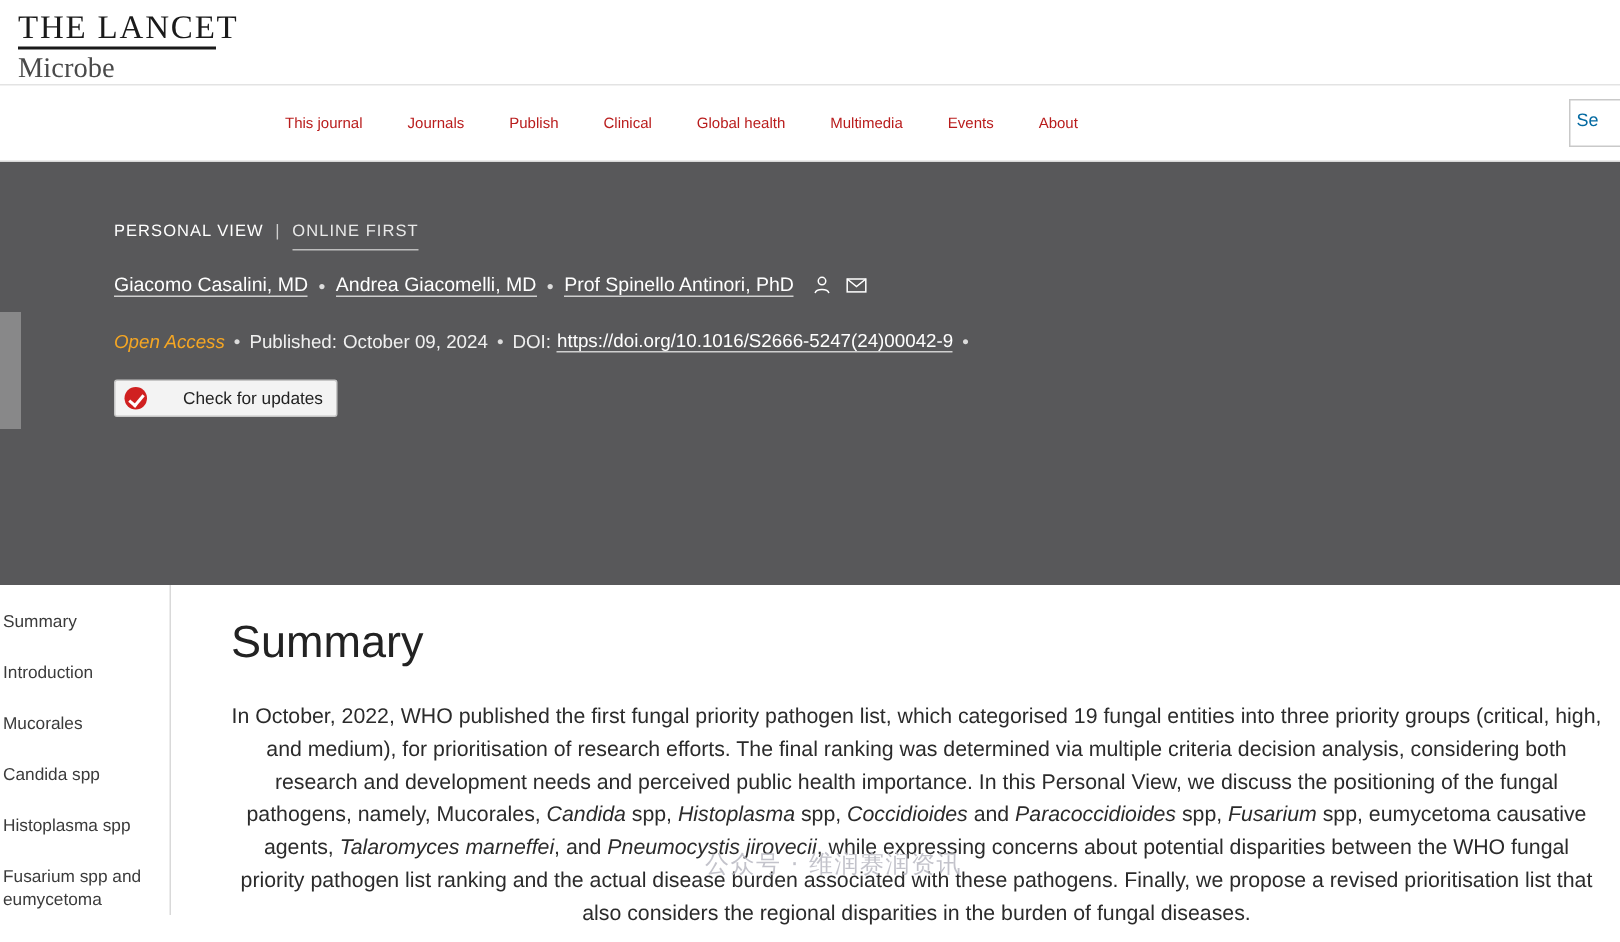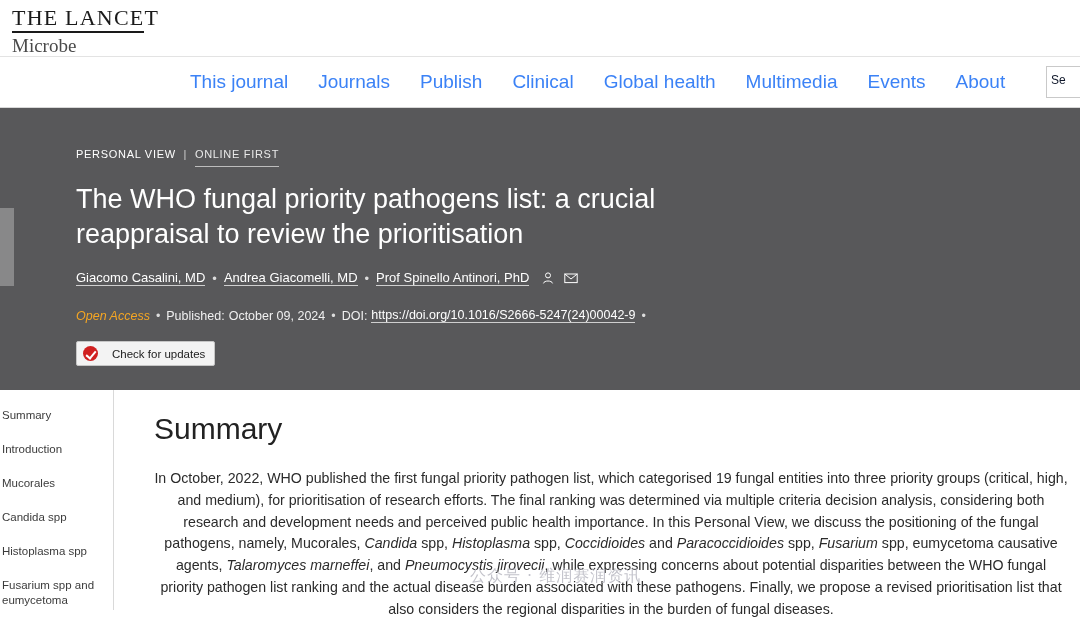--- a/index.html
+++ b/index.html
@@ -51,36 +51,36 @@
     position: relative;
     background: #fff;
   }
   .nav-items {
     display: flex;
     align-items: center;
     gap: 30px;
     margin-left: 190px;
   }
   .nav-item {
-    font-size: 19px;
-    color: #3b82f6;
+    font-size: 10px;
+    color: #b91c1c;
     cursor: pointer;
     white-space: nowrap;
   }
   .nav-search {
     position: absolute;
     right: 0;
     top: 9px;
     width: 34px;
     height: 32px;
     border: 1px solid #c9c9c9;
     border-right: none;
     background: #fff;
     font-size: 12px;
-    color: #0f172a;
+    color: #0369a1;
     padding: 6px 4px;
     overflow: hidden;
   }
 
   
   .hero {
     background: #58585a;
     height: 282px;
     position: relative;
     color: #ffffff;
@@ -136,21 +136,21 @@
     flex-wrap: wrap;
     margin-bottom: 18px;
   }
   .oa { color: #f5a623; font-style: italic; }
   .meta-dot { margin: 0 6px; color: #dcdcdc; }
   .doi-link { color: #ffffff; border-bottom: 1px solid #cfcfcf; cursor: pointer; }
 
   .crossmark {
     display: inline-flex;
     align-items: center;
-    gap: 14px;
+    gap: 24px;
     background: #f3f3f3;
     border: 1px solid #c6c6c6;
     border-radius: 2px;
     padding: 4px 9px 4px 6px;
     color: #222;
     font-size: 11.5px;
     cursor: pointer;
   }
   .crossmark .cm-dot {
     width: 15px; height: 15px; border-radius: 50%;
@@ -247,21 +247,20 @@
 
   <div class="hero">
     <div class="hero-tab"></div>
 
     <div class="kicker">
       <span class="kicker-type">PERSONAL VIEW</span>
       <span class="kicker-sep">|</span>
       <span class="kicker-status">ONLINE FIRST</span>
     </div>
 
-    <h1 class="article-title">The WHO fungal priority pathogens list: a crucial reappraisal to review the prioritisation</h1>
 
     <div class="authors">
       <span class="author">Giacomo Casalini, MD</span>
       <span class="author-dot">•</span>
       <span class="author">Andrea Giacomelli, MD</span>
       <span class="author-dot">•</span>
       <span class="author">Prof Spinello Antinori, PhD</span>
       <span class="author-icons">
         <span class="icn">
           <svg width="14" height="14" viewBox="0 0 14 14">

